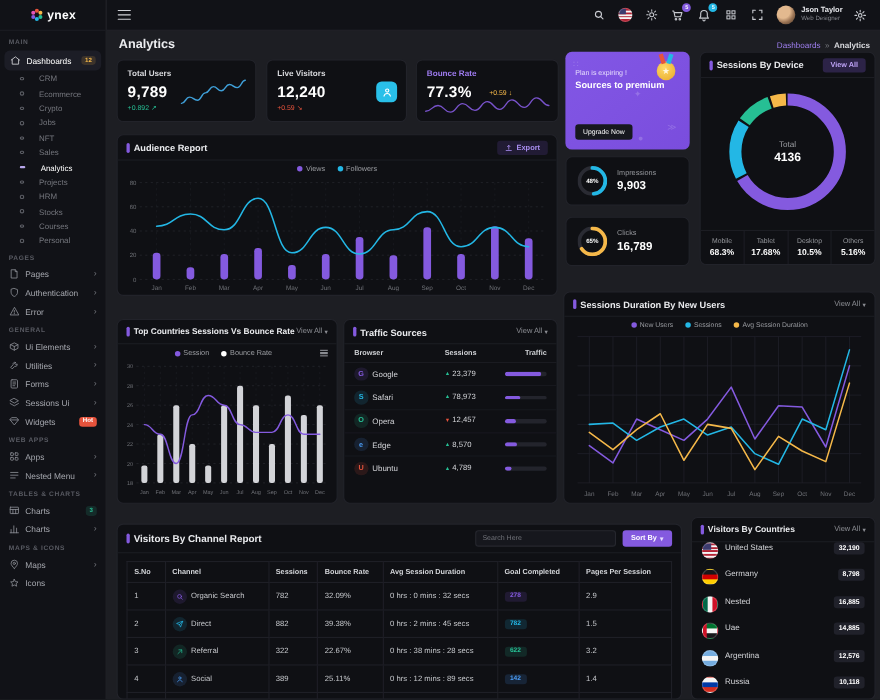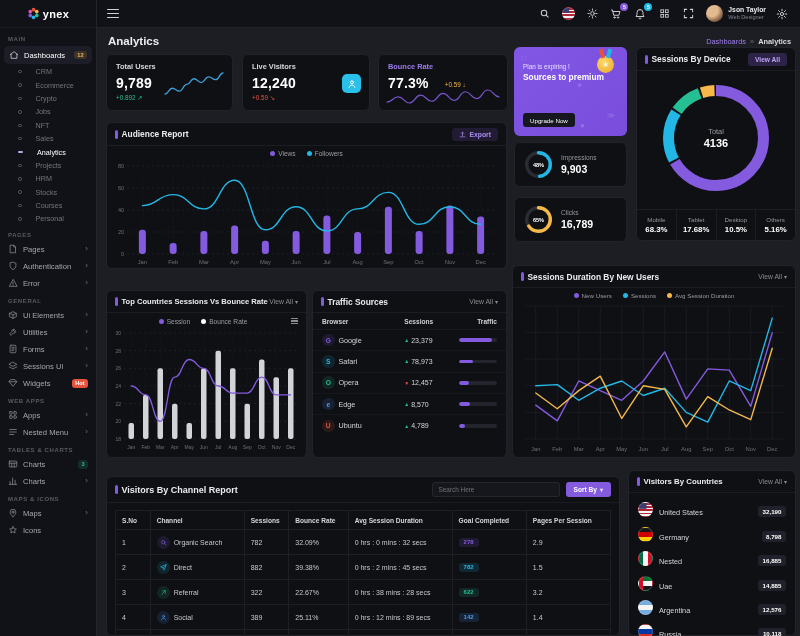--- a/index.html
+++ b/index.html
@@ -154,21 +154,21 @@
   .ch-table th,.ch-table td{border:1px solid #1e1f26;padding:0 6px;text-align:left;white-space:nowrap;overflow:hidden}
   .ch-table th{height:19px;font-size:6.6px;color:#d3d5d9}
   .ch-table td{height:25px;font-size:7px;color:#c6c8cc}
   .ch-cell{display:flex;align-items:center;gap:4px}
   .ch-ic{width:13px;height:13px;border-radius:50%;display:inline-flex;align-items:center;justify-content:center;flex:0 0 auto}
   .goal{display:inline-block;padding:1.5px 5px;font-size:6px;font-weight:bold;border-radius:3px}
 
   
   #c-countries{left:531px;top:442px;width:168px;height:166px}
   #c-countries .ctitle{font-size:7.8px}
-  .c-row{display:flex;align-items:flex-end;gap:6px;height:24.4px;padding:0 9px;cursor:pointer}
+  .c-row{display:flex;align-items:flex-start;gap:6px;height:24.4px;padding:0 9px;cursor:pointer}
   .c-row .flag{width:15px;height:15px;flex:0 0 auto}
   .c-name{font-size:7.3px;color:#d5d6da}
   .c-val{margin-left:auto;background:#20212a;color:#fff;font-size:6.2px;font-weight:bold;padding:2px 4.5px;border-radius:3px}
 </style>
 </head>
 <body>
 
 <div class="app">
 
   <aside class="sidebar">

